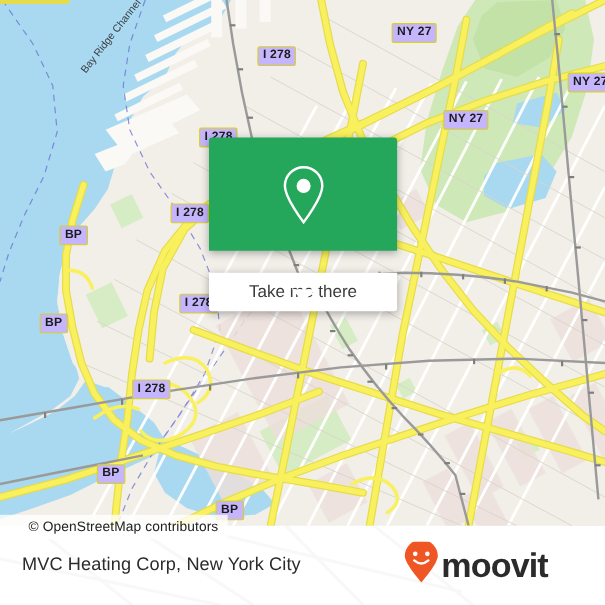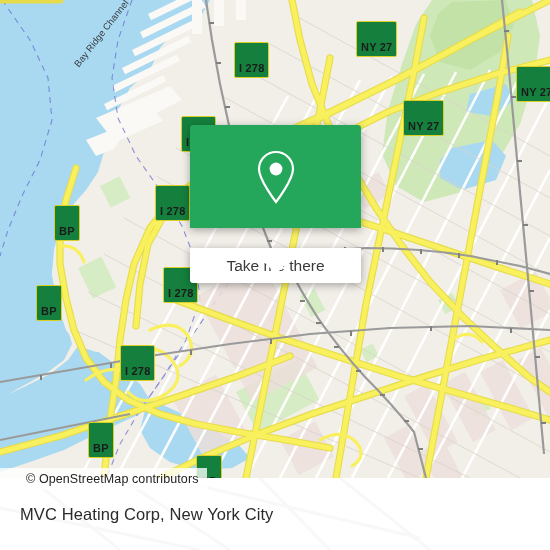--- a/index.html
+++ b/index.html
@@ -102,28 +102,28 @@
     font-size: 31px;
     font-weight: bold;
     color: #2b2b2b;
     letter-spacing: -0.8px;
     line-height: 1;
   }
 
   
   .shield {
     position: absolute;
-    background: #15803d;
+    background: #c4b5fd;
     border: 1.4px solid #d9cf26;
     border-radius: 2px;
     color: #1b1b1b;
     font-size: 11px;
     font-weight: bold;
     line-height: 1;
-    padding: 20px 4px 3px 4px;
+    padding: 2px 4px 3px 4px;
     white-space: nowrap;
     z-index: 20;
     letter-spacing: .2px;
   }
   .waterlabel {
     position: absolute;
     color: #3b3b3b;
     font-size: 9.5px;
     white-space: nowrap;
     z-index: 18;
@@ -377,15 +377,26 @@
       <g stroke="#bdbdbd" stroke-width="3" fill="none">
         <path d="M30,0 L120,72"></path>
           <path d="M120,0 L230,72"></path>
         <path d="M250,-10 L330,72"></path>
           <path d="M340,0 L430,72"></path>
         <path d="M0,30 L200,72"></path>
           <path d="M200,8 L420,60"></path>
       </g>
     </svg>
     <div id="footer-title">MVC Heating Corp, New York City</div>
+    <div id="brand">
+      <span>
+        <svg width="32" height="38" viewBox="0 0 32 38">
+          <path d="M16,37 C16,37 31,20 31,13 A15,15 0 1 0 1,13 C1,20 16,37 16,37 Z" fill="#ef5624"></path>
+          <circle cx="10.5" cy="11" r="2.1" fill="#ffffff"></circle>
+          <circle cx="21.5" cy="11" r="2.1" fill="#ffffff"></circle>
+          <path d="M9.5,17 Q16,22.5 22.5,17" stroke="#ffffff" stroke-width="2.1" fill="none" stroke-linecap="round"></path>
+        </svg>
+      </span>
+      <span id="brand-text">moovit</span>
+    </div>
   </div>
 
 </div>
 
 </body></html>

